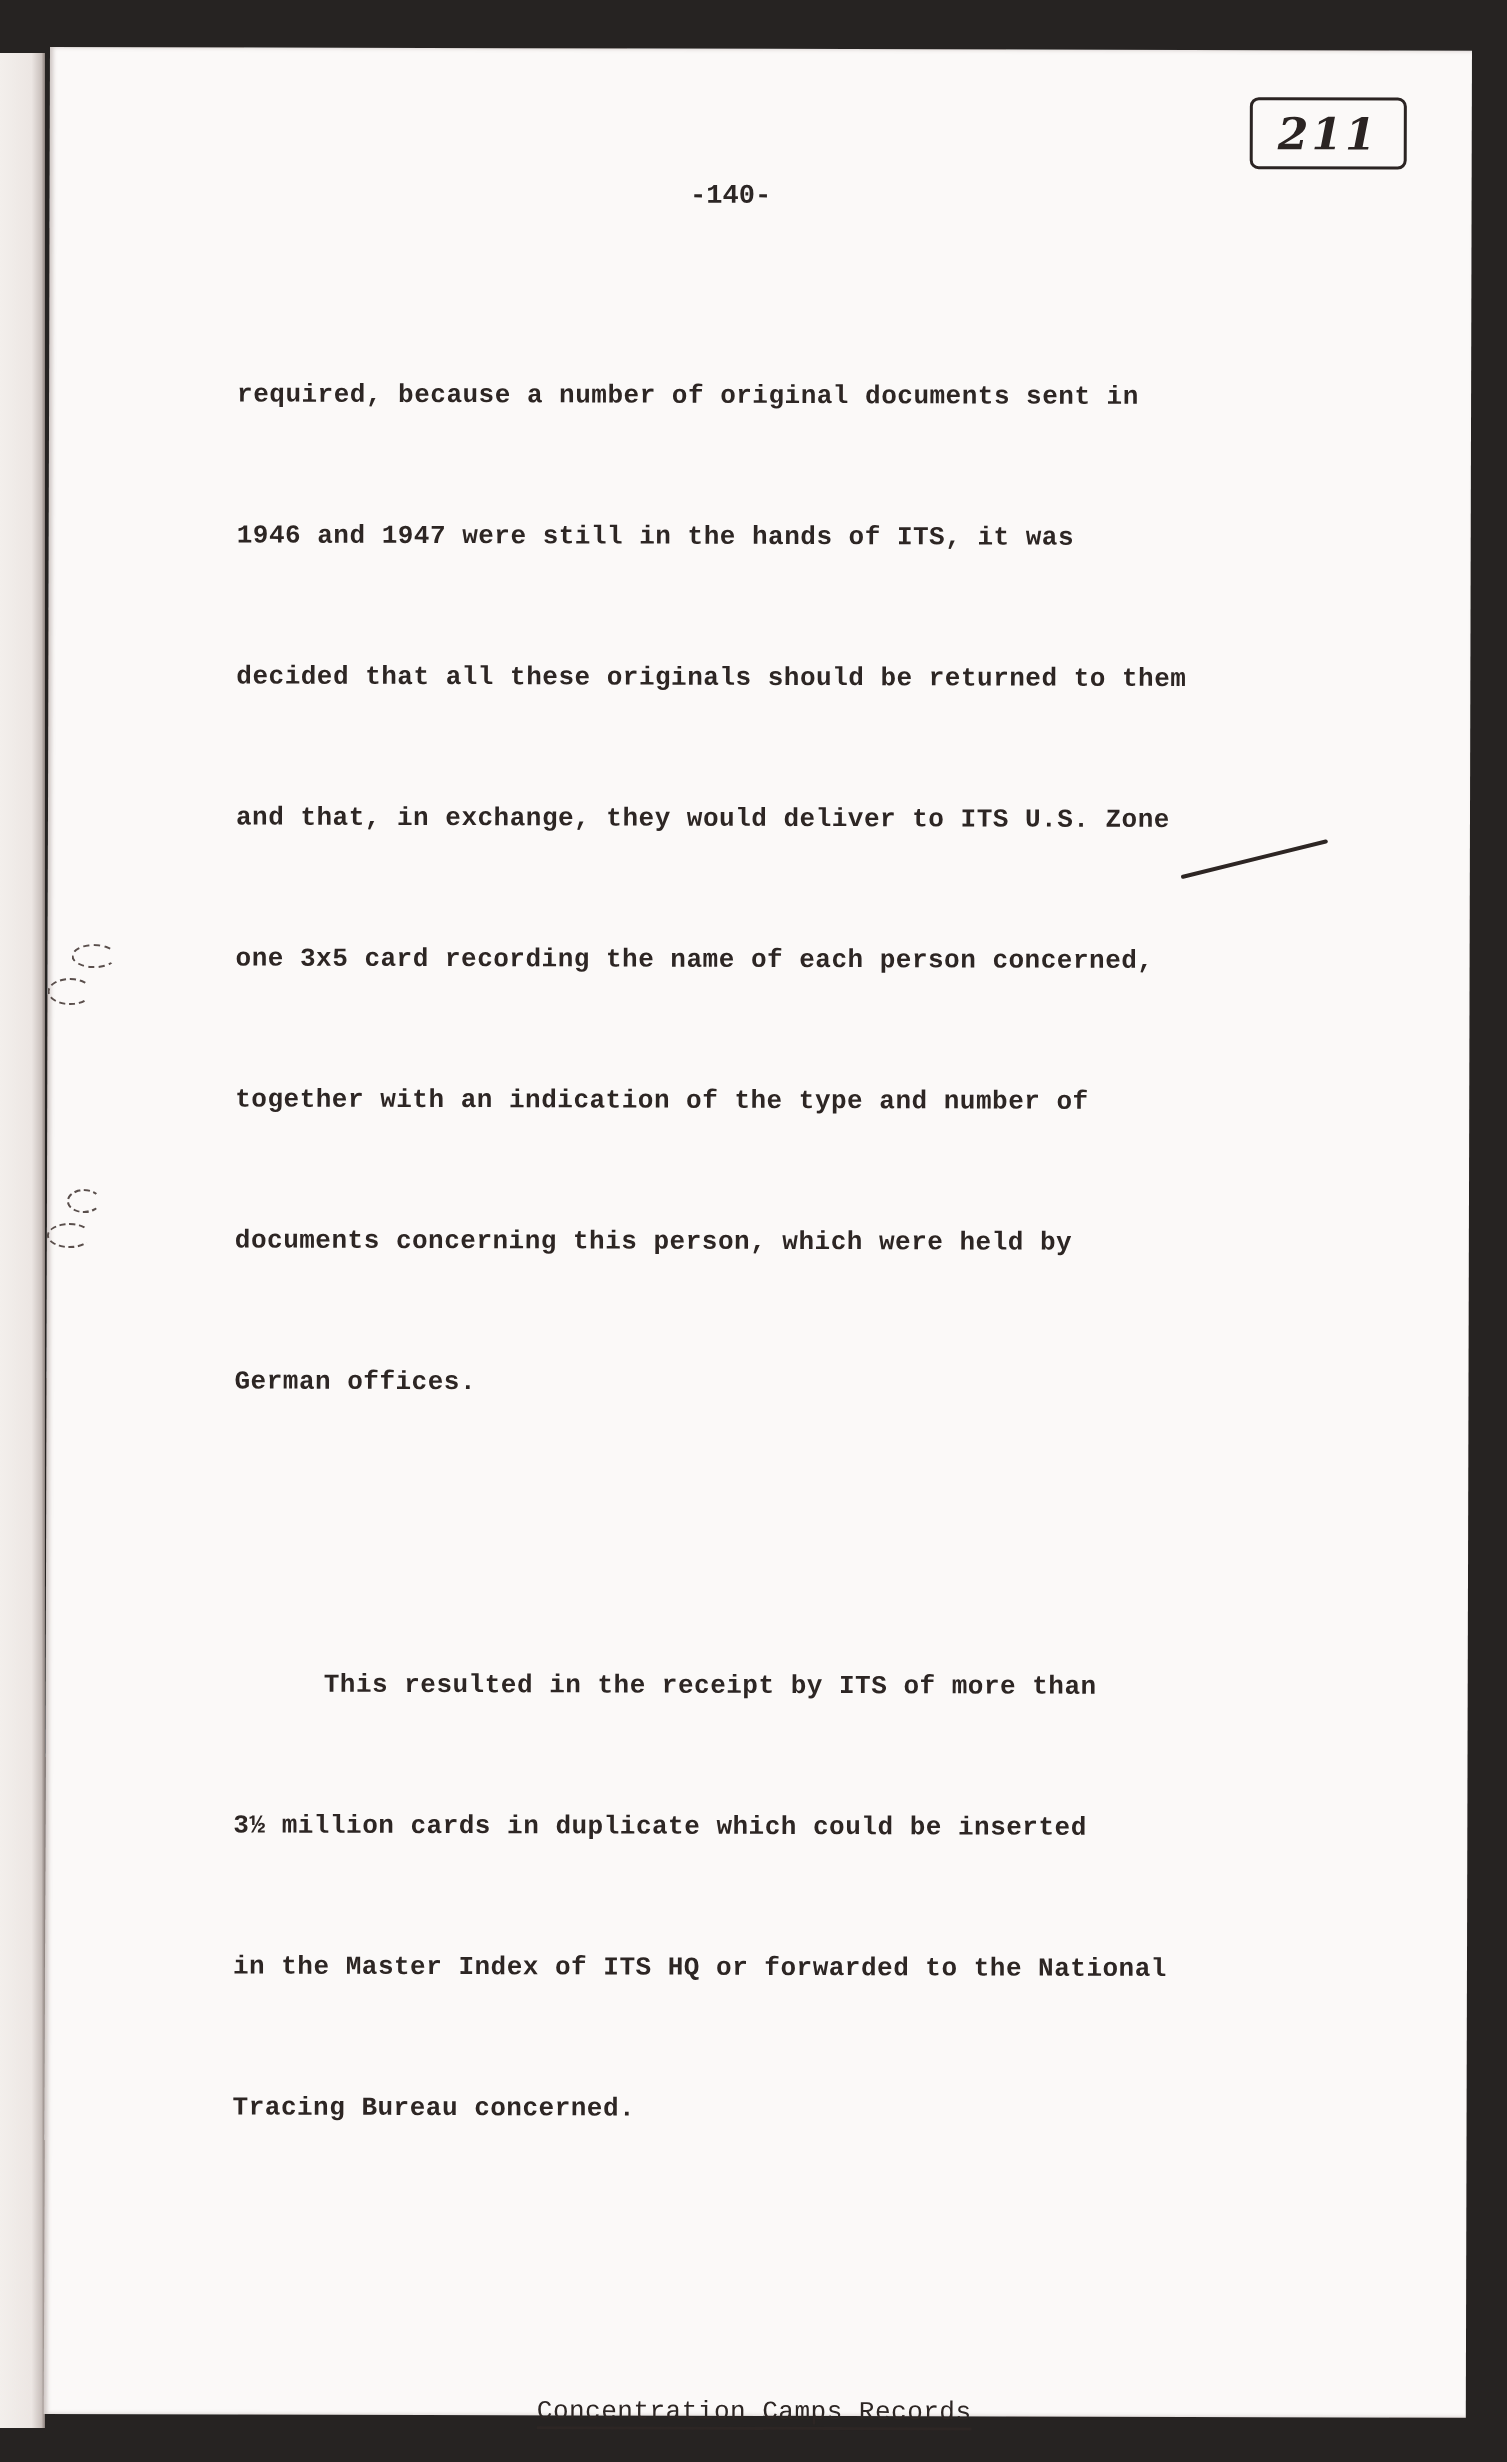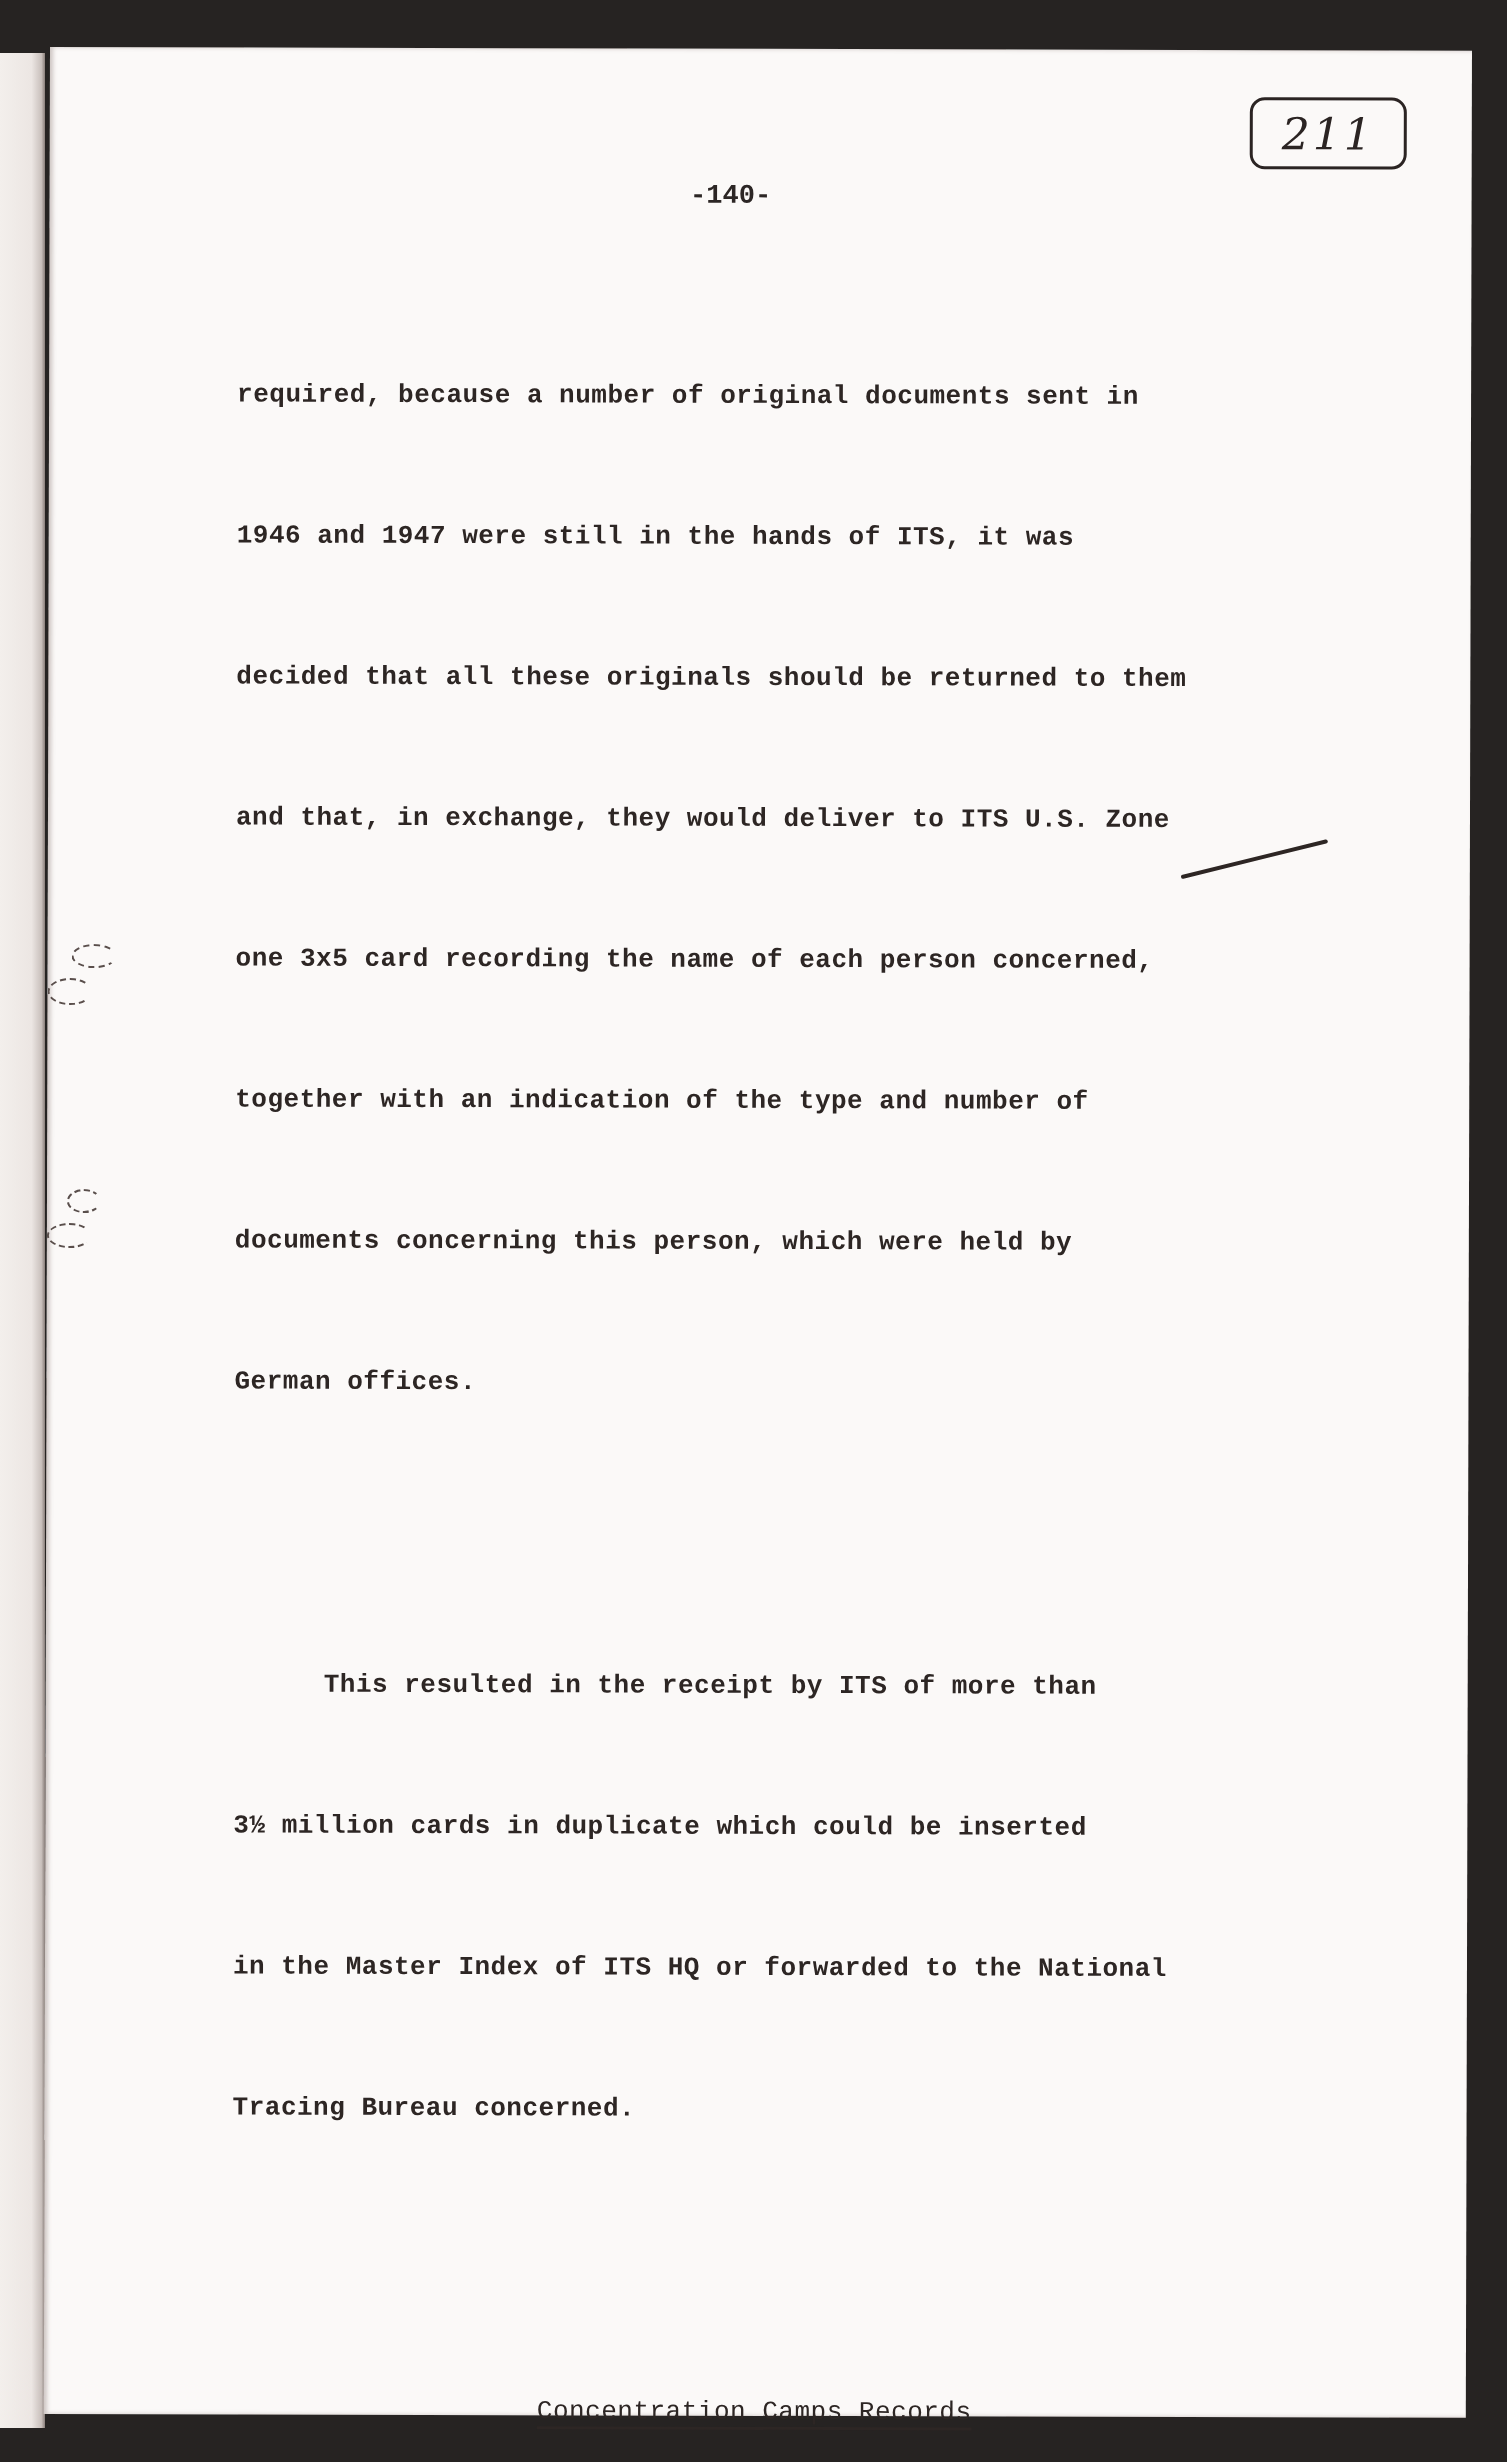--- a/index.html
+++ b/index.html
@@ -15,22 +15,22 @@
     }
     .page {
       position: absolute; left: 50px; top: 47px; width: 1422px; height: 2367px;
       background: #fbf9f8;
       box-shadow: inset 3px 0 4.5px rgba(120,100,95,0.35);
       transform: rotate(0.15deg);
       transform-origin: top left;
     }
     .stamp {
       position: absolute; left: 1200px; top: 47px; width: 151px; height: 66px;
-      border: 3.8px solid #2b2423; border-radius: 15px;
-      display: flex; align-items: center; justify-content: center;
+      border: 3.8px solid #2b2423; border-radius: 9px;
+      display: flex; align-items: center; justify-content: center; font-weight: bold;
     }
     .stamp span {
       font-family: "DejaVu Serif", serif; font-style: italic;
       font-size: 44px; color: #2b2423; letter-spacing: 3px;
     }
     .page-number {
       position: absolute; left: 0; right: 0; top: 132px; text-align: center;
       font-size: 27px; font-weight: bold; color: #2c2625;
       padding-right: 60px;
     }

